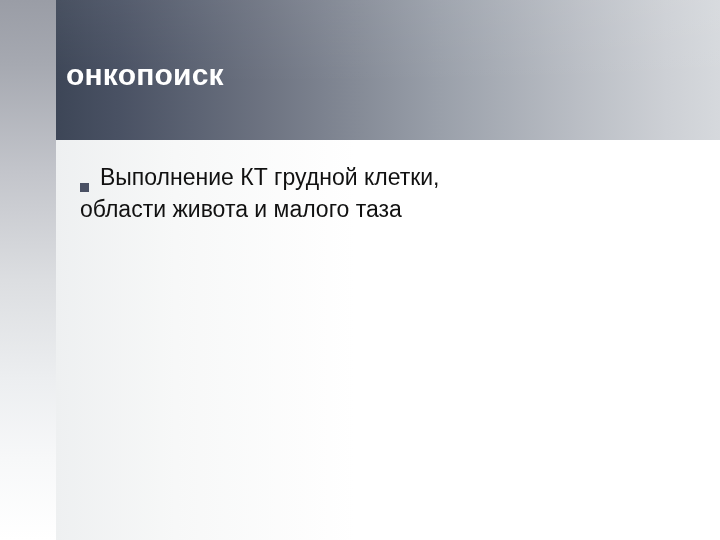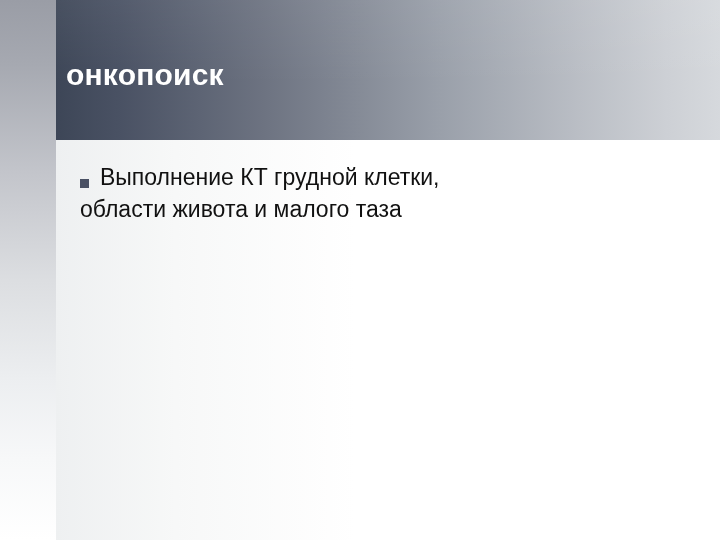--- a/index.html
+++ b/index.html
@@ -77,21 +77,21 @@
 
   .content {
     position: absolute;
     left: 80px;
     top: 162px;
     width: 600px;
   }
 
   .bullet-row {
     display: flex;
-    align-items: center;
+    align-items: flex-end;
     margin-bottom: 2px;
   }
 
   .bullet-mark {
     flex: 0 0 auto;
     width: 9px;
     height: 9px;
     background: #4a5164;
     margin-top: 12px;
     margin-right: 11px;

